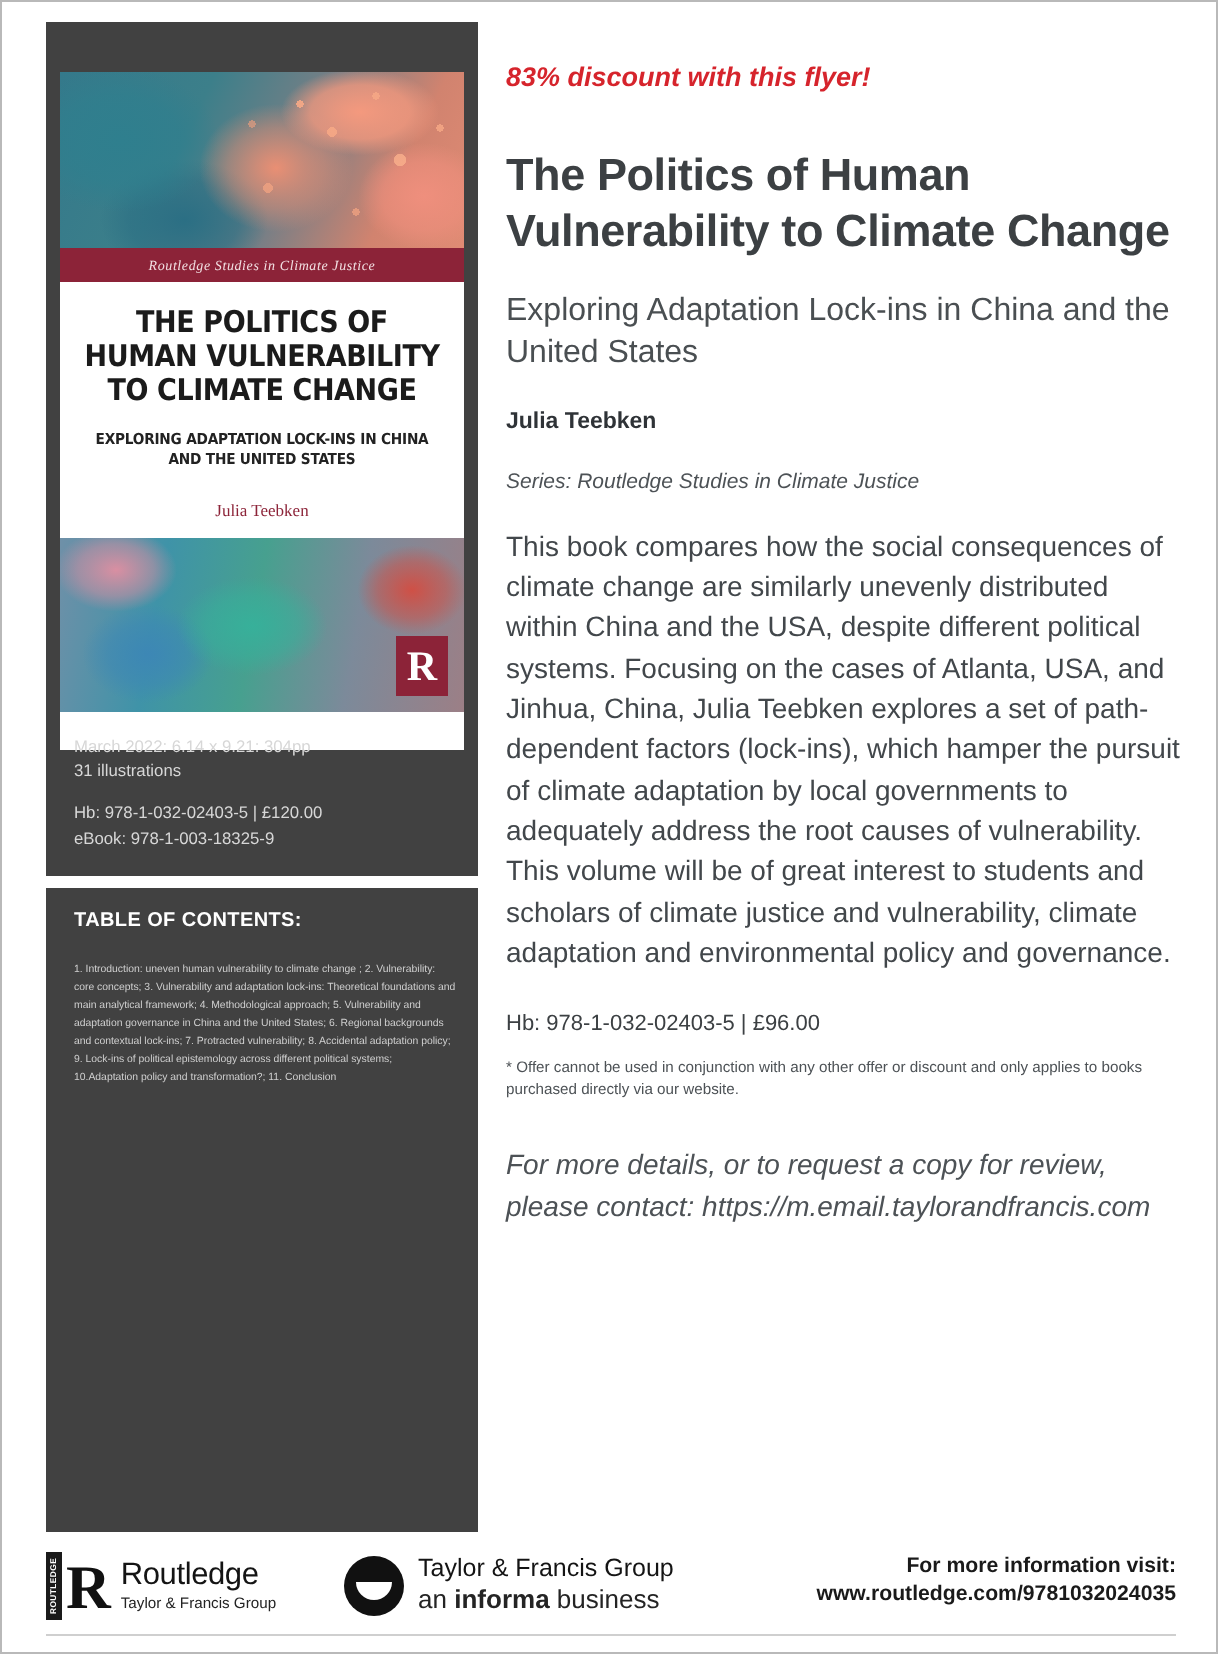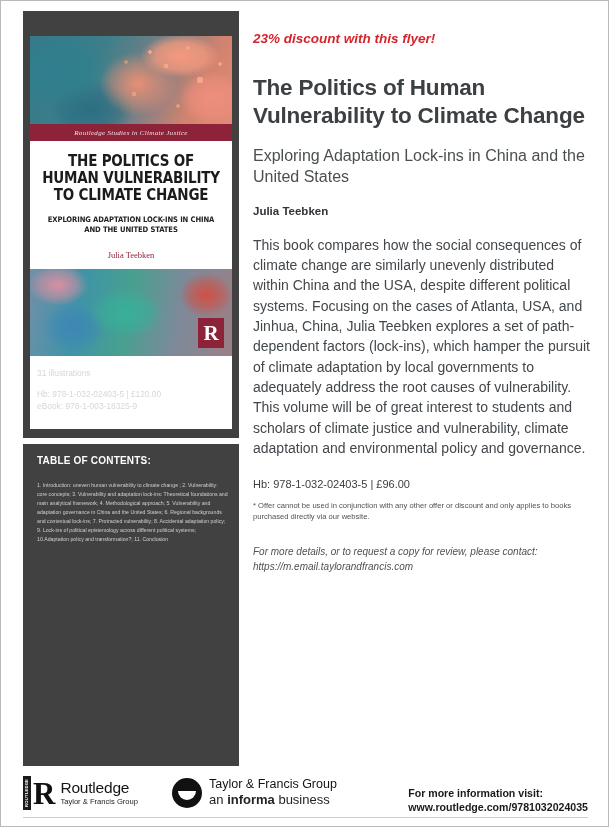--- a/index.html
+++ b/index.html
@@ -29,21 +29,21 @@
     height: 755px;
     background: #414141;
   }
 
   
   .cover {
     position: absolute;
     left: 7px;
     top: 25px;
     width: 202px;
-    height: 393px;
+    height: 339px;
     background: #ffffff;
     overflow: hidden;
   }
   .cover-art-top {
     position: absolute;
     left: 0; top: 0;
     width: 202px;
     height: 88px;
     background:
       radial-gradient(ellipse 55px 30px at 150px 20px, #f4997e 0%, rgba(244,153,126,0.75) 45%, rgba(244,153,126,0) 72%),
@@ -251,21 +251,21 @@
   }
   .discount-note {
     color: #4d5256;
     font-size: 7.6px;
     line-height: 1.45;
     margin-bottom: 22px;
   }
   .contact-note {
     color: #4d5256;
     font-style: italic;
-    font-size: 10px;
+    font-size: 14px;
     line-height: 1.5;
   }
 
   
   .footer {
     position: absolute;
     left: 22px;
     top: 775px;
     width: 565px;
     height: 42px;
@@ -346,22 +346,22 @@
   .tf-words .tf-sub {
     font-size: 13px;
     color: #242424;
     line-height: 1.2;
     margin-top: 0;
   }
   .tf-words .tf-sub b { font-weight: bold; }
   .footer-info {
     position: absolute;
     right: 0;
-    top: 10px;
-    text-align: left;
+    top: 0;
+    text-align: right;
     font-weight: bold;
     font-size: 10.6px;
     line-height: 1.35;
     color: #1a1a1a;
   }
   .footer-rule {
     position: absolute;
     left: 0;
     top: 41px;
     width: 565px;
@@ -386,39 +386,41 @@
         <div class="cover-subtitle">EXPLORING ADAPTATION LOCK-INS IN CHINA AND THE UNITED STATES</div>
         <div class="cover-author">Julia Teebken</div>
       </div>
       <div class="cover-art-bottom">
         <div class="cover-r-logo">R</div>
       </div>
     </div>
 
     <div class="meta-block">
       <div class="meta-group">
+        <div>March 2022: 6.14 x 9.21: 304pp</div>
         <div>31 illustrations</div>
       </div>
       <div class="meta-group">
         <div>Hb: 978-1-032-02403-5 | £120.00</div>
         <div>eBook: 978-1-003-18325-9</div>
       </div>
     </div>
 
     <div class="panel-divider"></div>
 
     <div class="toc-heading">TABLE OF CONTENTS:</div>
     <div class="toc-body">1. Introduction: uneven human vulnerability to climate change ; 2. Vulnerability: core concepts; 3. Vulnerability and adaptation lock-ins: Theoretical foundations and main analytical framework; 4. Methodological approach; 5. Vulnerability and adaptation governance in China and the United States; 6. Regional backgrounds and contextual lock-ins; 7. Protracted vulnerability; 8. Accidental adaptation policy; 9. Lock-ins of political epistemology across different political systems; 10.Adaptation policy and transformation?; 11. Conclusion</div>
   </div>
 
   <div class="right-col">
-    <div class="flyer-banner">23% discount with this flyer!</div>
+    <div class="flyer-banner">83% discount with this flyer!</div>
     <div class="book-title">The Politics of Human Vulnerability to Climate Change</div>
     <div class="book-subtitle">Exploring Adaptation Lock-ins in China and the United States</div>
     <div class="book-author">Julia Teebken</div>
+    <div class="book-series">Series: Routledge Studies in Climate Justice</div>
     <div class="book-description">This book compares how the social consequences of climate change are similarly unevenly distributed within China and the USA, despite different political systems. Focusing on the cases of Atlanta, USA, and Jinhua, China, Julia Teebken explores a set of path-dependent factors (lock-ins), which hamper the pursuit of climate adaptation by local governments to adequately address the root causes of vulnerability. This volume will be of great interest to students and scholars of climate justice and vulnerability, climate adaptation and environmental policy and governance.</div>
     <div class="discount-price">Hb: 978-1-032-02403-5 | £96.00</div>
     <div class="discount-note">* Offer cannot be used in conjunction with any other offer or discount and only applies to books purchased directly via our website.</div>
     <div class="contact-note">For more details, or to request a copy for review, please contact: https://m.email.taylorandfrancis.com</div>
   </div>
 
   <div class="footer">
     <div class="footer-logos">
       <div class="routledge-logo">
         <div class="routledge-spine">ROUTLEDGE</div>

